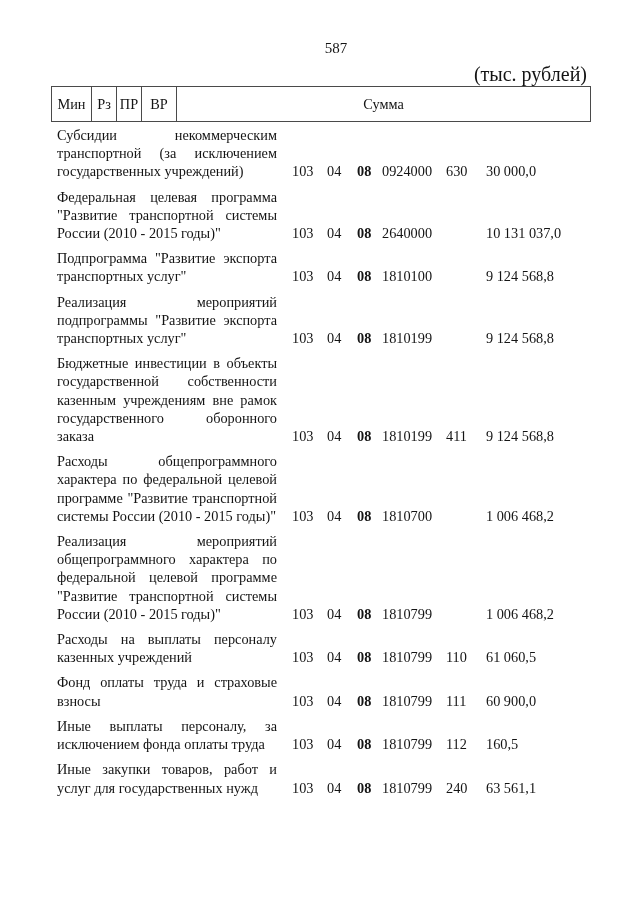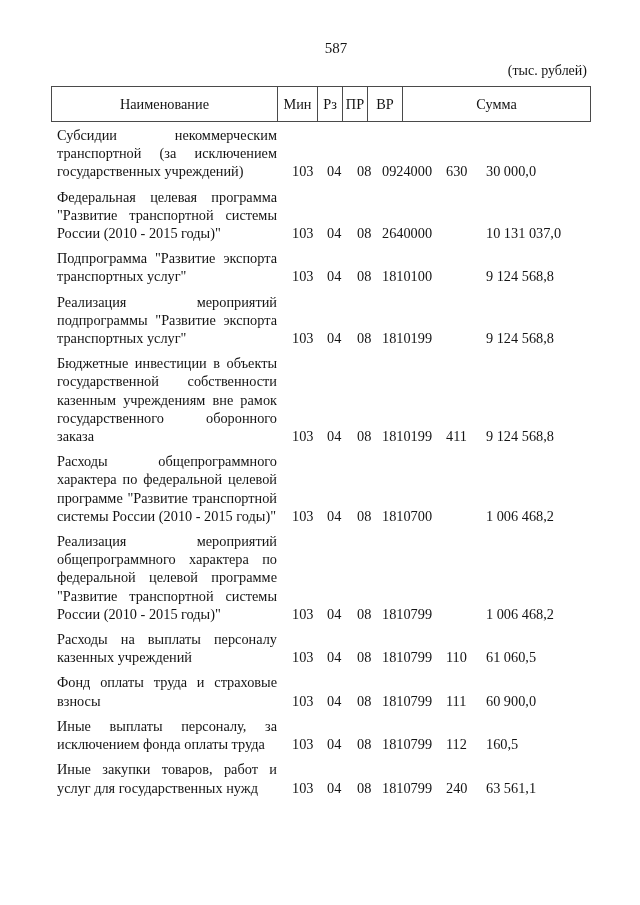--- a/index.html
+++ b/index.html
@@ -7,21 +7,21 @@
     width: 640px; height: 905px; position: relative; overflow: hidden;
     font-family: "Liberation Serif", "DejaVu Serif", serif;
     color: #141414; font-size: 14.3px;
   }
   .page-num {
     position: absolute; top: 40px; left: 0; width: 640px; text-align: center;
     font-size: 15px;
     margin-left: 16px;
   }
   .units {
-    position: absolute; top: 63px; right: 53px; font-size: 14px;
+    position: absolute; top: 63px; right: 53px; font-size: 20px;
   }
   .hdr {
     position: absolute; top: 86px; left: 51px; width: 540px; height: 36px;
     border: 1px solid #4a4a4a; box-sizing: border-box;
     display: flex;
   }
   .hdr > div {
     box-sizing: border-box; border-right: 1px solid #4a4a4a;
     display: flex; align-items: center; justify-content: center;
     font-size: 14.3px;
@@ -37,33 +37,32 @@
 
   .rows { position: absolute; top: 126px; left: 57px; width: 534px; }
   .row { display: flex; align-items: flex-end; margin-bottom: 7px; }
   .row .name {
     width: 220px; text-align: justify; text-align-last: left;
     line-height: 18.2px; hyphens: none;
   }
   .row .v { line-height: 18.2px; white-space: nowrap; }
   .row .min { width: 35px; margin-left: 15px; }
   .row .rz { width: 30px; }
-  .row .pr { width: 25px; }
+  .row .pr { width: 25px; font-weight: bold; }
   .row .csr { width: 64px; }
   .row .vr { width: 40px; }
   .row .sum { flex: 1; text-align: left; padding-right: 5px; }
 </style>
 </head>
 <body>
 
 <div class="page-num">587</div>
 <div class="units">(тыс. рублей)</div>
 
 <div class="hdr">
-  <div class="c-name">Наименование</div>
   <div class="c-min">Мин</div>
   <div class="c-rz">Рз</div>
   <div class="c-pr">ПР</div>
   <div class="c-vr">ВР</div>
   <div class="c-sum">Сумма</div>
 </div>
 
 <div class="rows">
   <div class="row">
     <div class="name">Субсидии некоммерческим транспортной (за исключением государственных учреждений)</div>

